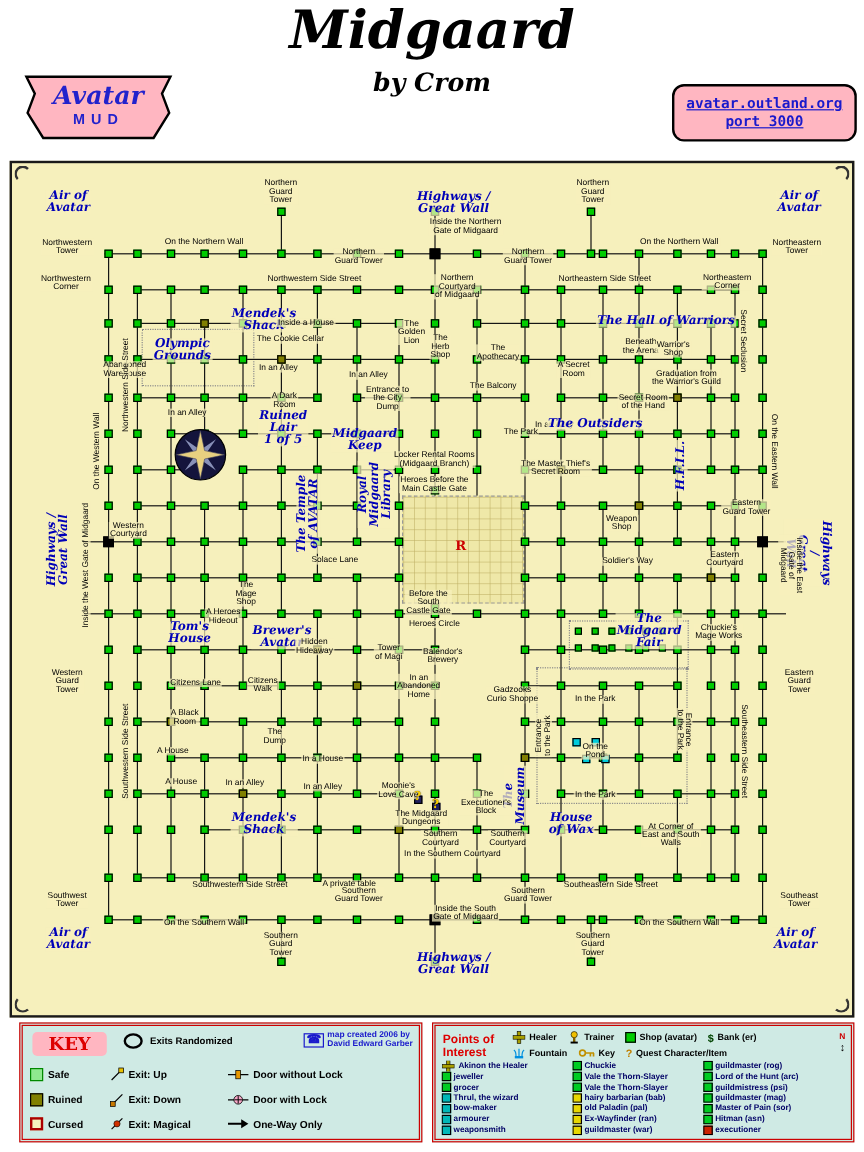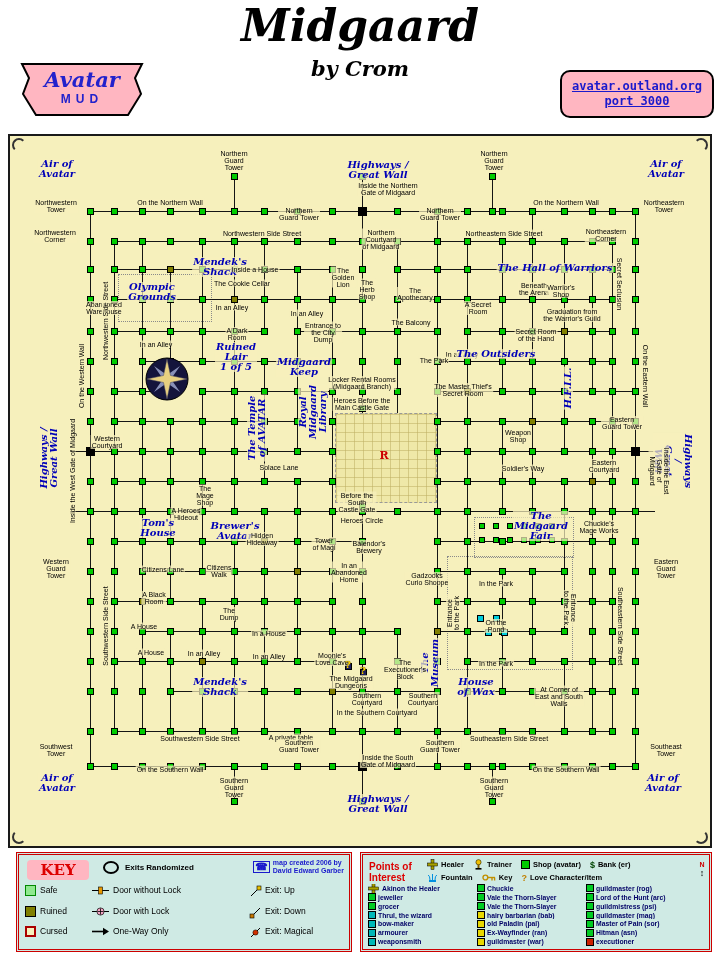--- a/index.html
+++ b/index.html
@@ -56,21 +56,21 @@
 
   .key-title{position:absolute;left:8px;top:5px;width:62px;height:20px;background:#ffb6c1;border-radius:4px;
              color:#dd0000;font-size:15px;font-weight:bold;text-align:center;line-height:20px;
              font-family:"DejaVu Serif",serif}
   .key-top{position:absolute;left:84px;top:6px;display:flex;align-items:center;font-size:8px;font-weight:bold}
   .key-credit{position:absolute;right:5px;top:4px;display:flex;align-items:center;color:#1a1acc;
               font-size:7px;font-weight:bold;white-space:pre-line;text-align:left;line-height:8px}
   #key-cols{position:absolute;left:6px;top:30px;right:2px;bottom:2px;display:flex}
   .key-col{display:flex;flex-direction:column}
   .key-col.c1{width:66px}.key-col.c2{width:62px}.key-col.c3{width:98px}.key-col.c4{flex:1}
-  .key-row{display:flex;align-items:flex-start;height:22px;font-size:8.5px;font-weight:normal;white-space:nowrap}
+  .key-row{display:flex;align-items:center;height:22px;font-size:8.5px;font-weight:bold;white-space:nowrap}
 
   .sw{display:inline-block;width:11px;height:11px;border:1px solid #000;box-sizing:border-box;
       margin-right:4px;flex:none}
   .sw-safe{background:#8fe98f;border-color:#008800}
   .sw-private{background:#808000}
   .sw-cursed{background:#f6f0bc;border:2px solid #aa0000}
   .sw-land{background:#00cc00}
   .sw-water{background:#00ccdd}
   .sw-air{background:#ffffff}
   .ic{display:inline-flex;align-items:center;justify-content:center;margin-right:3px;flex:none}
@@ -834,20 +834,49 @@
           </div>
           <div class="key-row">
             <span class="sw sw-private"></span>
             <span>Ruined</span>
           </div>
           <div class="key-row">
             <span class="sw sw-cursed"></span>
             <span>Cursed</span>
           </div>
         </div>
+        <div class="key-col c3">
+          <div class="key-row">
+            <span class="ic ic-exit-up">
+              <svg width="13" height="13">
+                <line x1="2" y1="11" x2="11" y2="2" stroke="#000"></line>
+                <rect x="8" y="1" width="4" height="4" fill="#e8c000" stroke="#000" stroke-width="0.6"></rect>
+              </svg>
+            </span>
+            <span>Exit: Up</span>
+          </div>
+          <div class="key-row">
+            <span class="ic ic-exit-down">
+              <svg width="13" height="13">
+                <line x1="2" y1="11" x2="11" y2="2" stroke="#000"></line>
+                <rect x="1" y="8" width="4" height="4" fill="#c87800" stroke="#000" stroke-width="0.6"></rect>
+              </svg>
+            </span>
+            <span>Exit: Down</span>
+          </div>
+          <div class="key-row">
+            <span class="ic ic-exit-magical">
+              <svg width="13" height="13">
+                <line x1="2" y1="11" x2="11" y2="2" stroke="#000"></line>
+                <circle cx="6.5" cy="6.5" r="2.6" fill="#d03000" stroke="#000" stroke-width="0.5"></circle>
+              </svg>
+            </span>
+            <span>Exit: Magical</span>
+          </div>
+        </div>
         <div class="key-col c4">
           <div class="key-row">
             <span class="ic ic-door-nolock">
               <svg width="19" height="11">
                 <line x1="1" y1="5.5" x2="18" y2="5.5" stroke="#000"></line>
                 <rect x="7.5" y="2" width="4" height="7" fill="#e89800" stroke="#000" stroke-width="0.6"></rect>
               </svg>
             </span>
             <span>Door without Lock</span>
           </div>
@@ -863,49 +892,20 @@
             <span>Door with Lock</span>
           </div>
           <div class="key-row">
             <span class="ic ic-one-way">
               <svg width="19" height="11">
                 <line x1="1" y1="5.5" x2="13" y2="5.5" stroke="#000" stroke-width="1.6"></line>
                 <polygon points="12,1.8 18,5.5 12,9.2" fill="#000"></polygon>
               </svg>
             </span>
             <span>One-Way Only</span>
-          </div>
-        </div>
-        <div class="key-col c3">
-          <div class="key-row">
-            <span class="ic ic-exit-up">
-              <svg width="13" height="13">
-                <line x1="2" y1="11" x2="11" y2="2" stroke="#000"></line>
-                <rect x="8" y="1" width="4" height="4" fill="#e8c000" stroke="#000" stroke-width="0.6"></rect>
-              </svg>
-            </span>
-            <span>Exit: Up</span>
-          </div>
-          <div class="key-row">
-            <span class="ic ic-exit-down">
-              <svg width="13" height="13">
-                <line x1="2" y1="11" x2="11" y2="2" stroke="#000"></line>
-                <rect x="1" y="8" width="4" height="4" fill="#c87800" stroke="#000" stroke-width="0.6"></rect>
-              </svg>
-            </span>
-            <span>Exit: Down</span>
-          </div>
-          <div class="key-row">
-            <span class="ic ic-exit-magical">
-              <svg width="13" height="13">
-                <line x1="2" y1="11" x2="11" y2="2" stroke="#000"></line>
-                <circle cx="6.5" cy="6.5" r="2.6" fill="#d03000" stroke="#000" stroke-width="0.5"></circle>
-              </svg>
-            </span>
-            <span>Exit: Magical</span>
           </div>
         </div>
       </div>
   </div>
 
   <div class="panel poi-panel">
     <div class="poi-title">Points of
 Interest</div>
     <div id="poi-legend">
         <div class="poi-legend-row">
@@ -955,21 +955,21 @@
                 <circle cx="3.4" cy="4.5" r="2.4" fill="none" stroke="#c09000" stroke-width="1.4"></circle>
                 <line x1="5.8" y1="4.5" x2="13" y2="4.5" stroke="#c09000" stroke-width="1.4"></line>
                 <line x1="10" y1="4.5" x2="10" y2="7.5" stroke="#c09000" stroke-width="1.4"></line>
                 <line x1="12.6" y1="4.5" x2="12.6" y2="7.5" stroke="#c09000" stroke-width="1.4"></line>
               </svg>
             </span>
             <span>Key</span>
           </span>
           <span class="item">
             <span class="ic ic-quest" style="font-weight: bold; color: rgb(192, 128, 0); font-size: 9px;">?</span>
-            <span>Love Character/Item</span>
+            <span>Quest Character/Item</span>
           </span>
         </div>
       </div>
     <div id="poi-cols">
         <div class="poi-col">
           <div class="poi-entry">
             <span class="ic ic-healer">
               <svg width="11" height="11">
                 <rect x="4" y="0.5" width="3" height="10" fill="#a8a000" stroke="#000" stroke-width="0.5"></rect>
                 <rect x="0.5" y="4" width="10" height="3" fill="#a8a000" stroke="#000" stroke-width="0.5"></rect>

